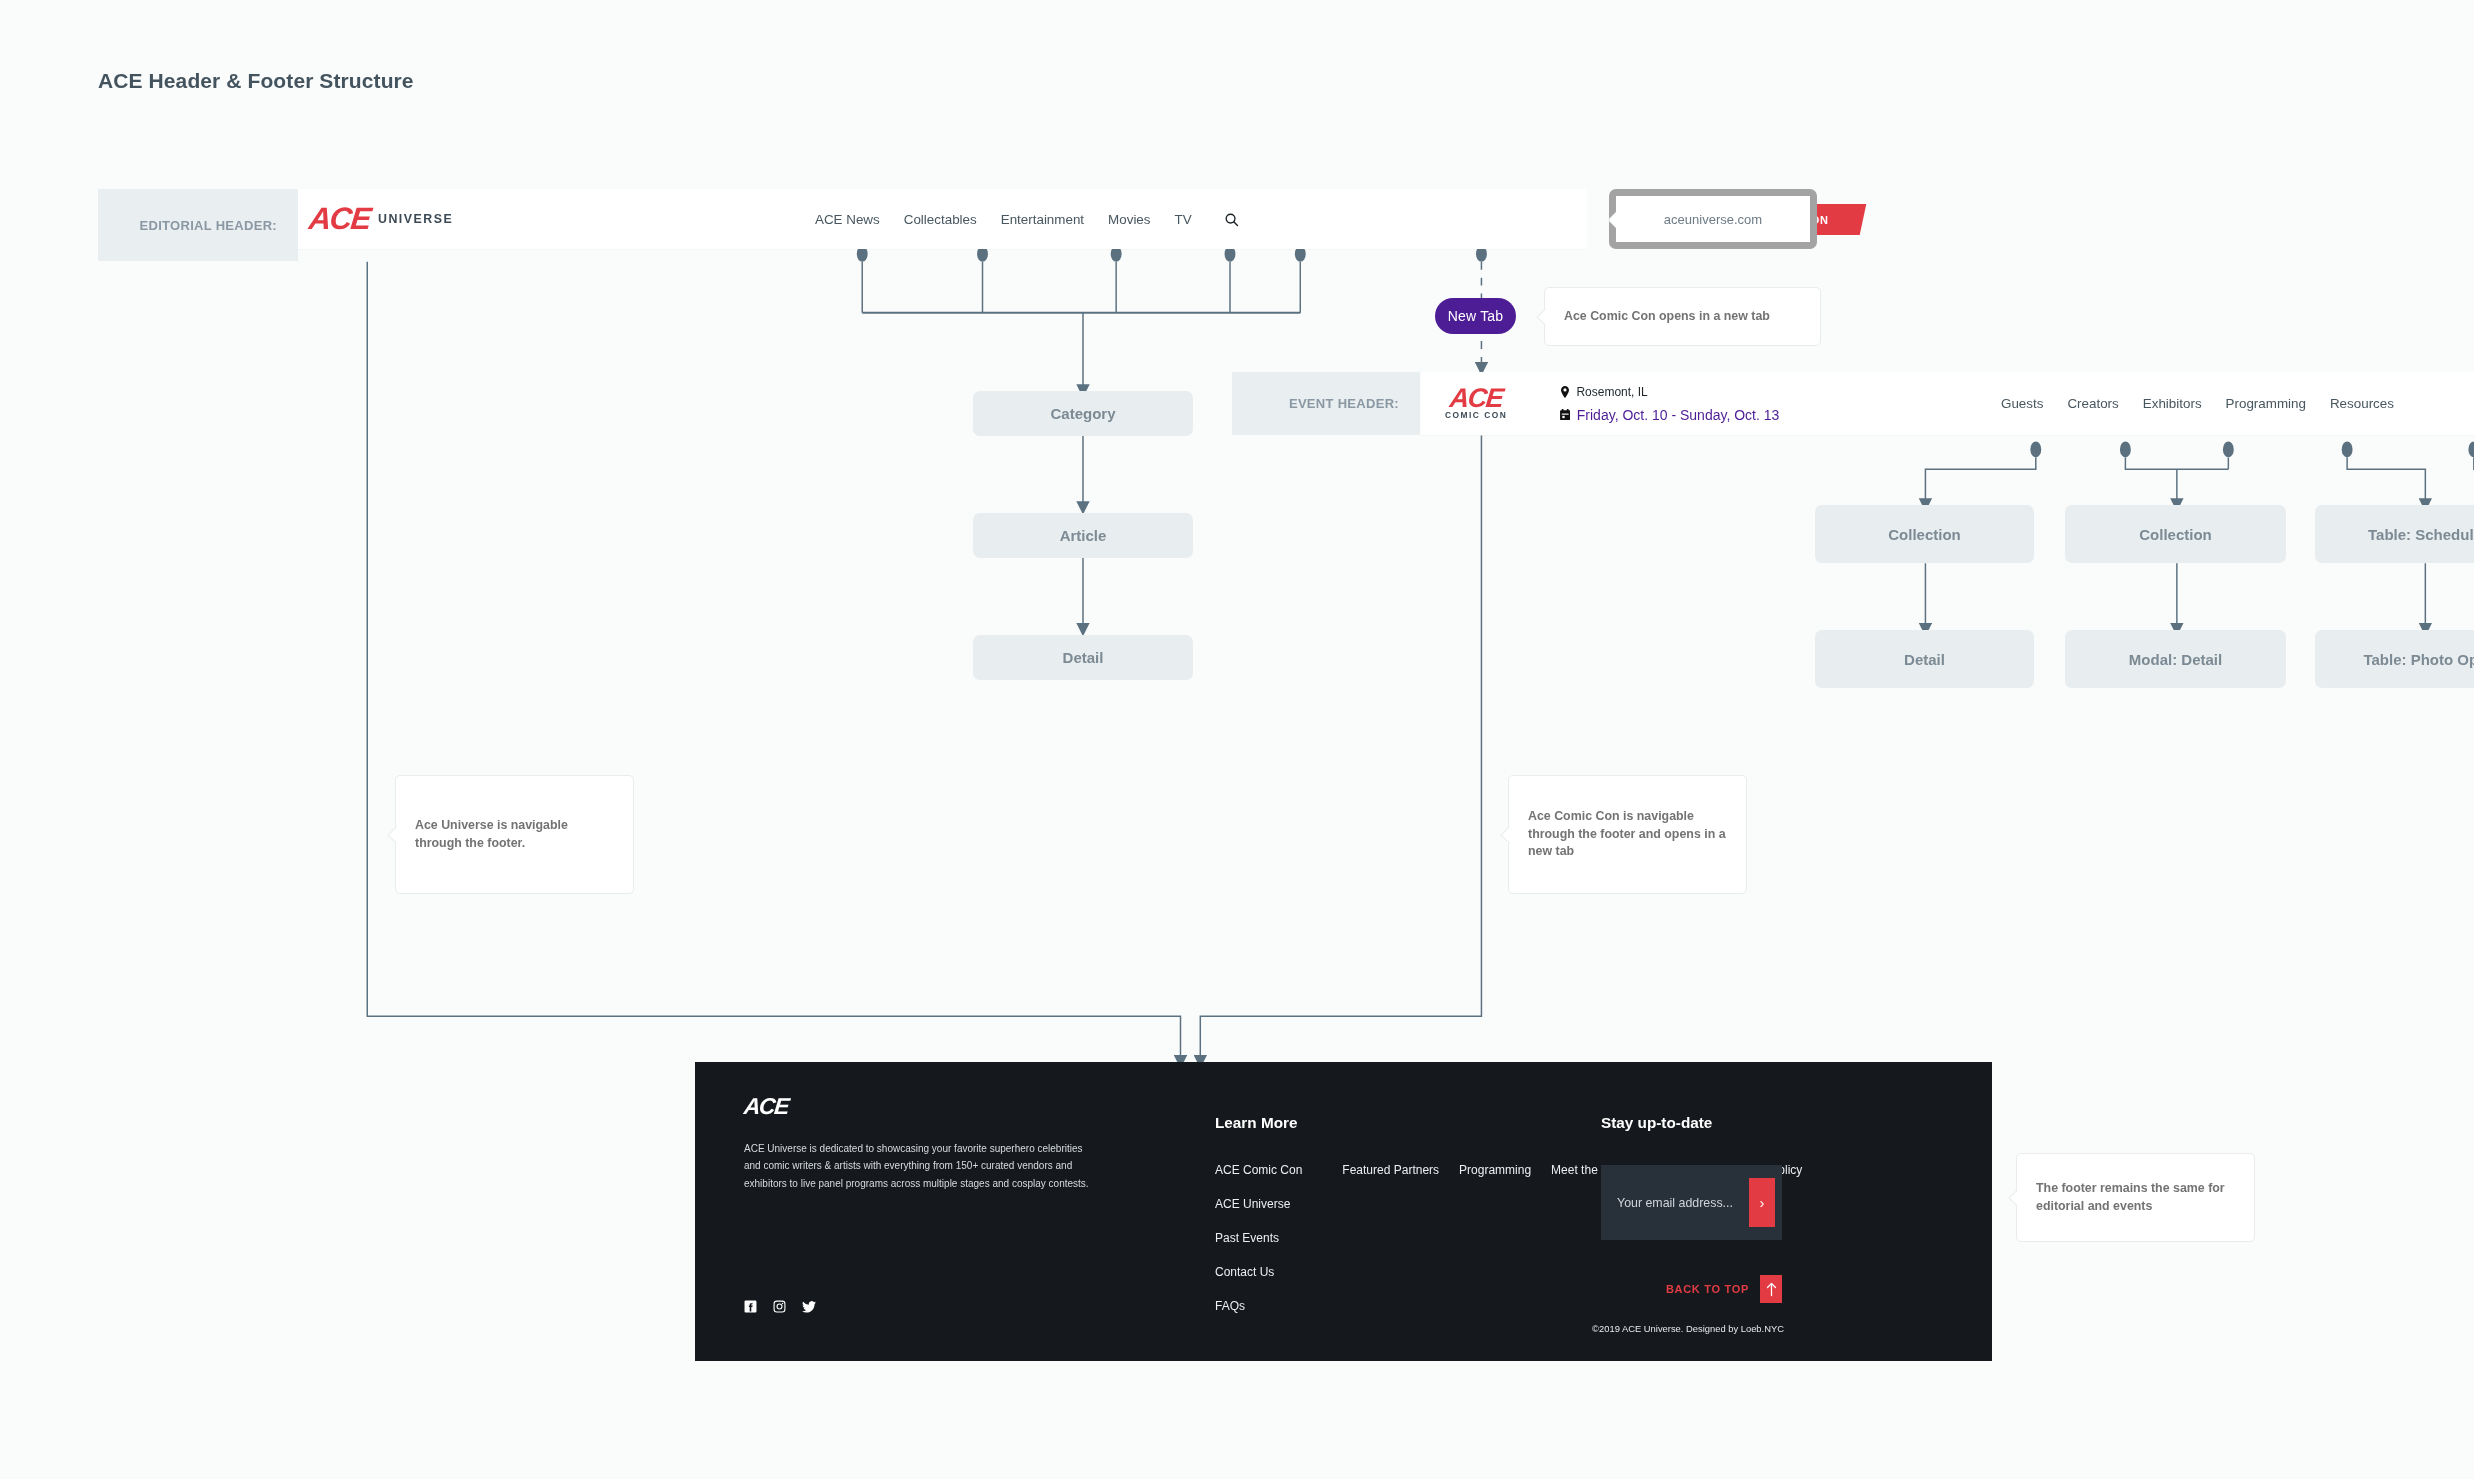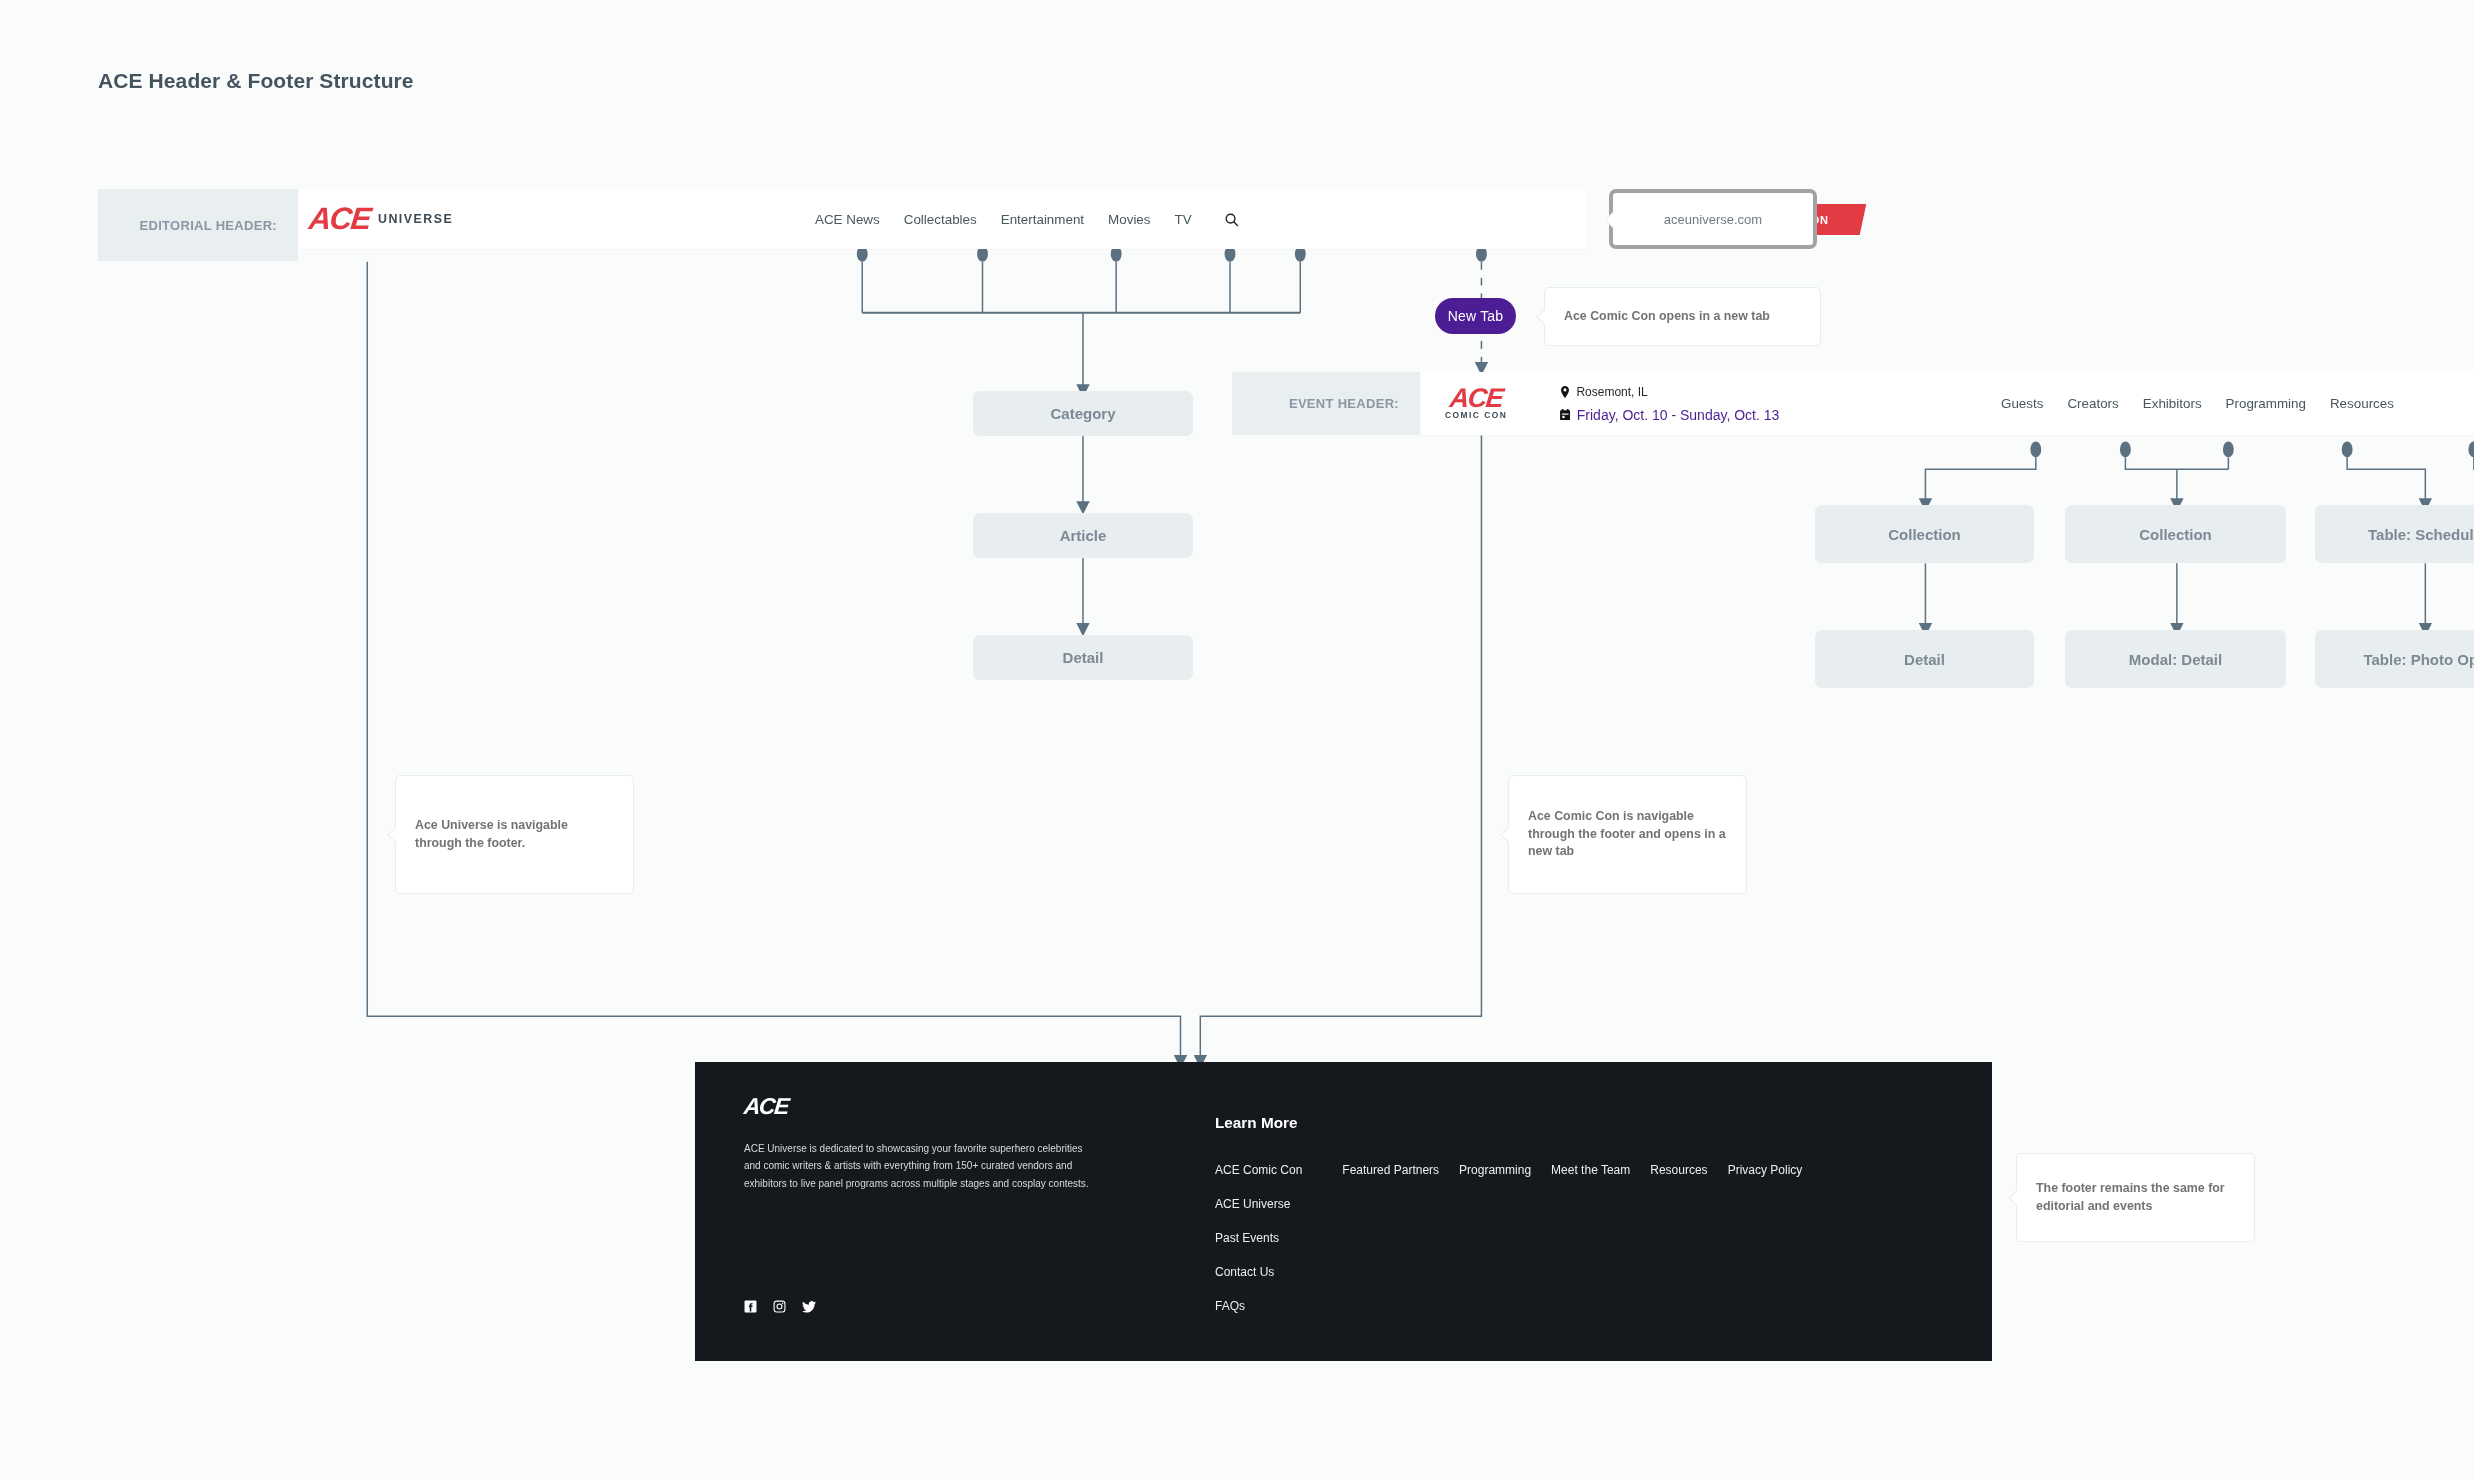--- a/index.html
+++ b/index.html
@@ -64,21 +64,21 @@
     font-size: 11px; font-weight: 700; letter-spacing: 0.8px;
     display: flex; align-items: center; justify-content: center;
     transform: skewX(-12deg);
     white-space: nowrap;
   }
   .btn-skew > span { transform: skewX(12deg); display: inline-flex; align-items: center; gap: 7px; }
 
   
   .url-bubble {
     position: absolute;
-    background: #fff; border: 4px solid #a3a3a3; border-radius: 7px;
+    background: #fff; border: 7px solid #a3a3a3; border-radius: 7px;
     display: flex; align-items: center; justify-content: center;
     font-size: 13px; color: #6c7b85;
   }
   .url-bubble::before {
     content: ""; position: absolute; left: -6.4px; top: 50%;
     width: 11px; height: 11px; margin-top: -5.4px;
     background: #fff; border-left: 1px solid #e3e8ea; border-bottom: 1px solid #e3e8ea;
     transform: rotate(45deg); border-radius: 0 0 0 2px;
   }
 
@@ -345,16 +345,33 @@
         <div style="display:flex;flex-direction:row;gap:20px;">
           <span class="footer-link">Featured Partners</span>
           <span class="footer-link">Programming</span>
           <span class="footer-link">Meet the Team</span>
           <span class="footer-link">Resources</span>
           <span class="footer-link">Privacy Policy</span>
         </div>
       </div>
     </div>
 
+    <div class="abs" style="left:906px;top:52px;width:346px;">
+      <div class="footer-h">Stay up-to-date</div>
+      <div class="email-field" style="margin-top:33px;width:181px;height:75px;">
+        <span class="ph">Your email address...</span>
+        <span class="email-arrow" style="width:26px;height:49px;margin-right:7px;">›</span>
+      </div>
+      <div style="margin-top:35px;display:flex;align-items:center;justify-content:flex-end;gap:11px;width:181px;">
+        <span class="back-top">BACK TO TOP</span>
+        <span class="back-top-sq" style="width:22px;height:28px;">
+          <svg width="11" height="15" viewBox="0 0 22 30" fill="none" stroke="#fff" stroke-width="2.6">
+            <line x1="11" y1="27" x2="11" y2="4" stroke-linecap="round"></line>
+            <path d="M3 11 L11 3 L19 11" stroke-linecap="round" stroke-linejoin="round"></path>
+          </svg>
+        </span>
+      </div>
+      <div class="copyright" style="margin-top:20px;text-align:right;width:267px;margin-left:-84px;">©2019 ACE Universe. Designed by Loeb.NYC</div>
+    </div>
   </div>
 
 </div>
 
 
 </body></html>

